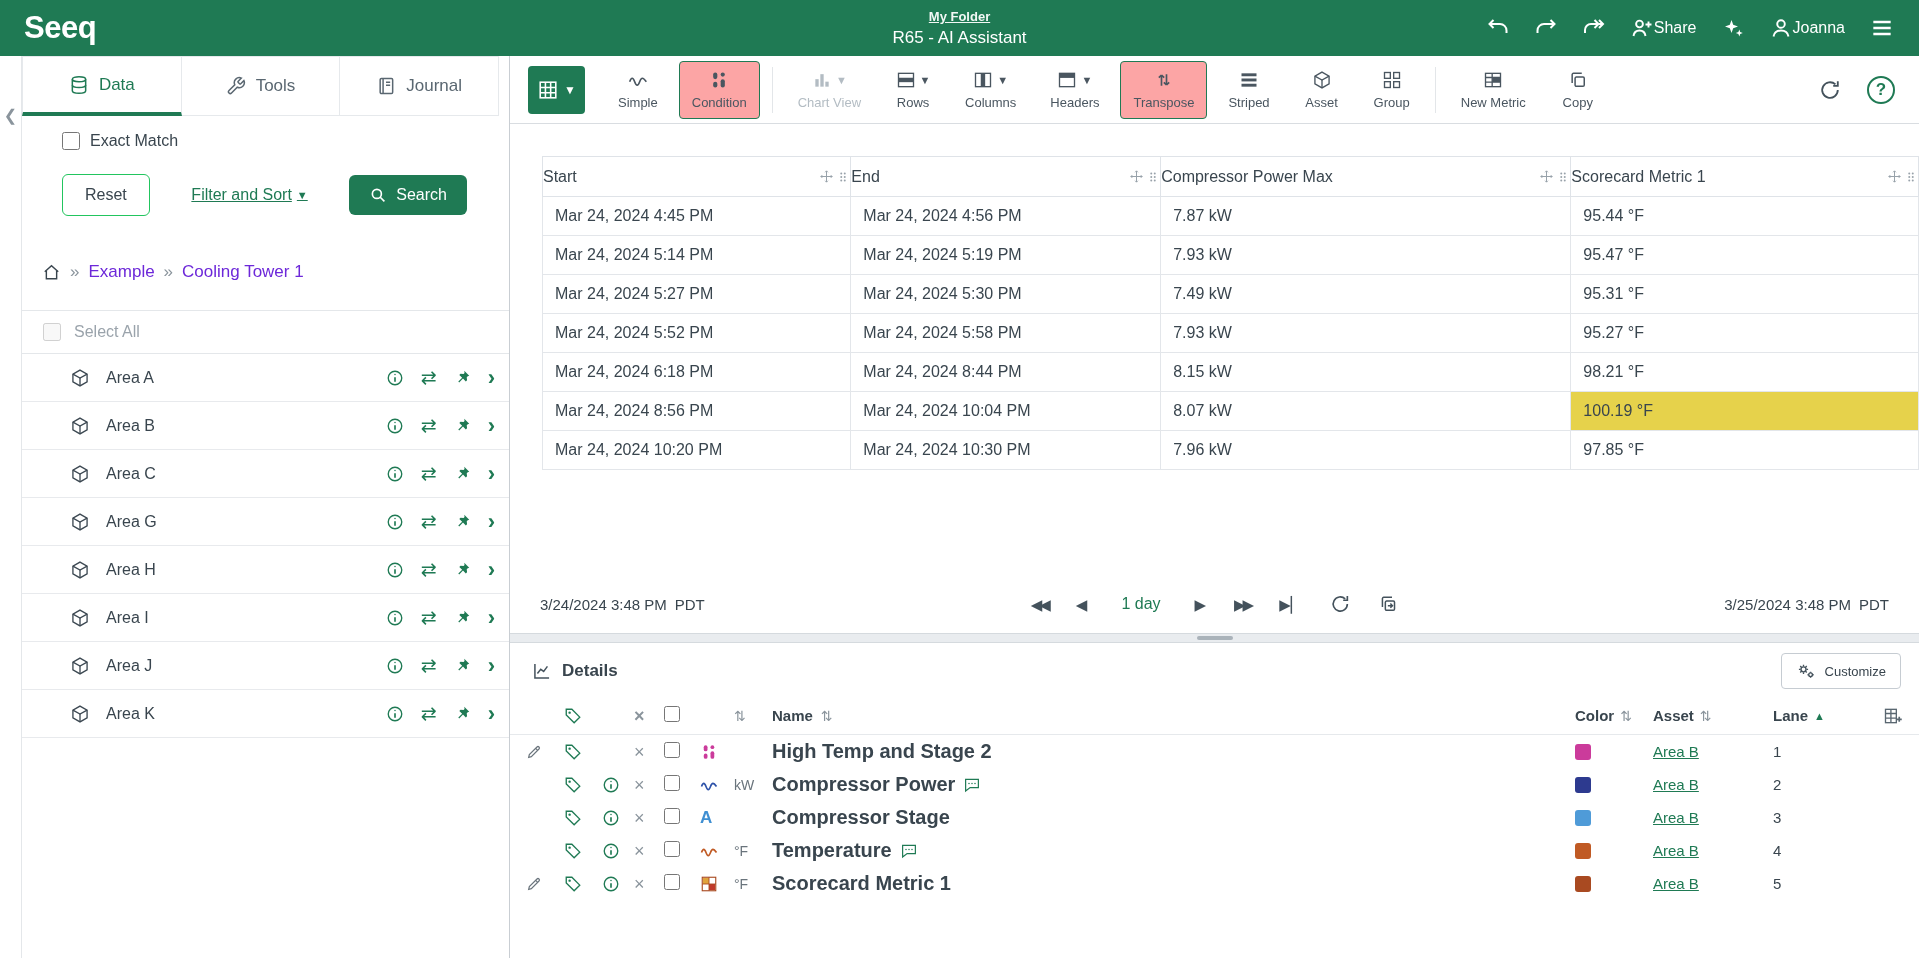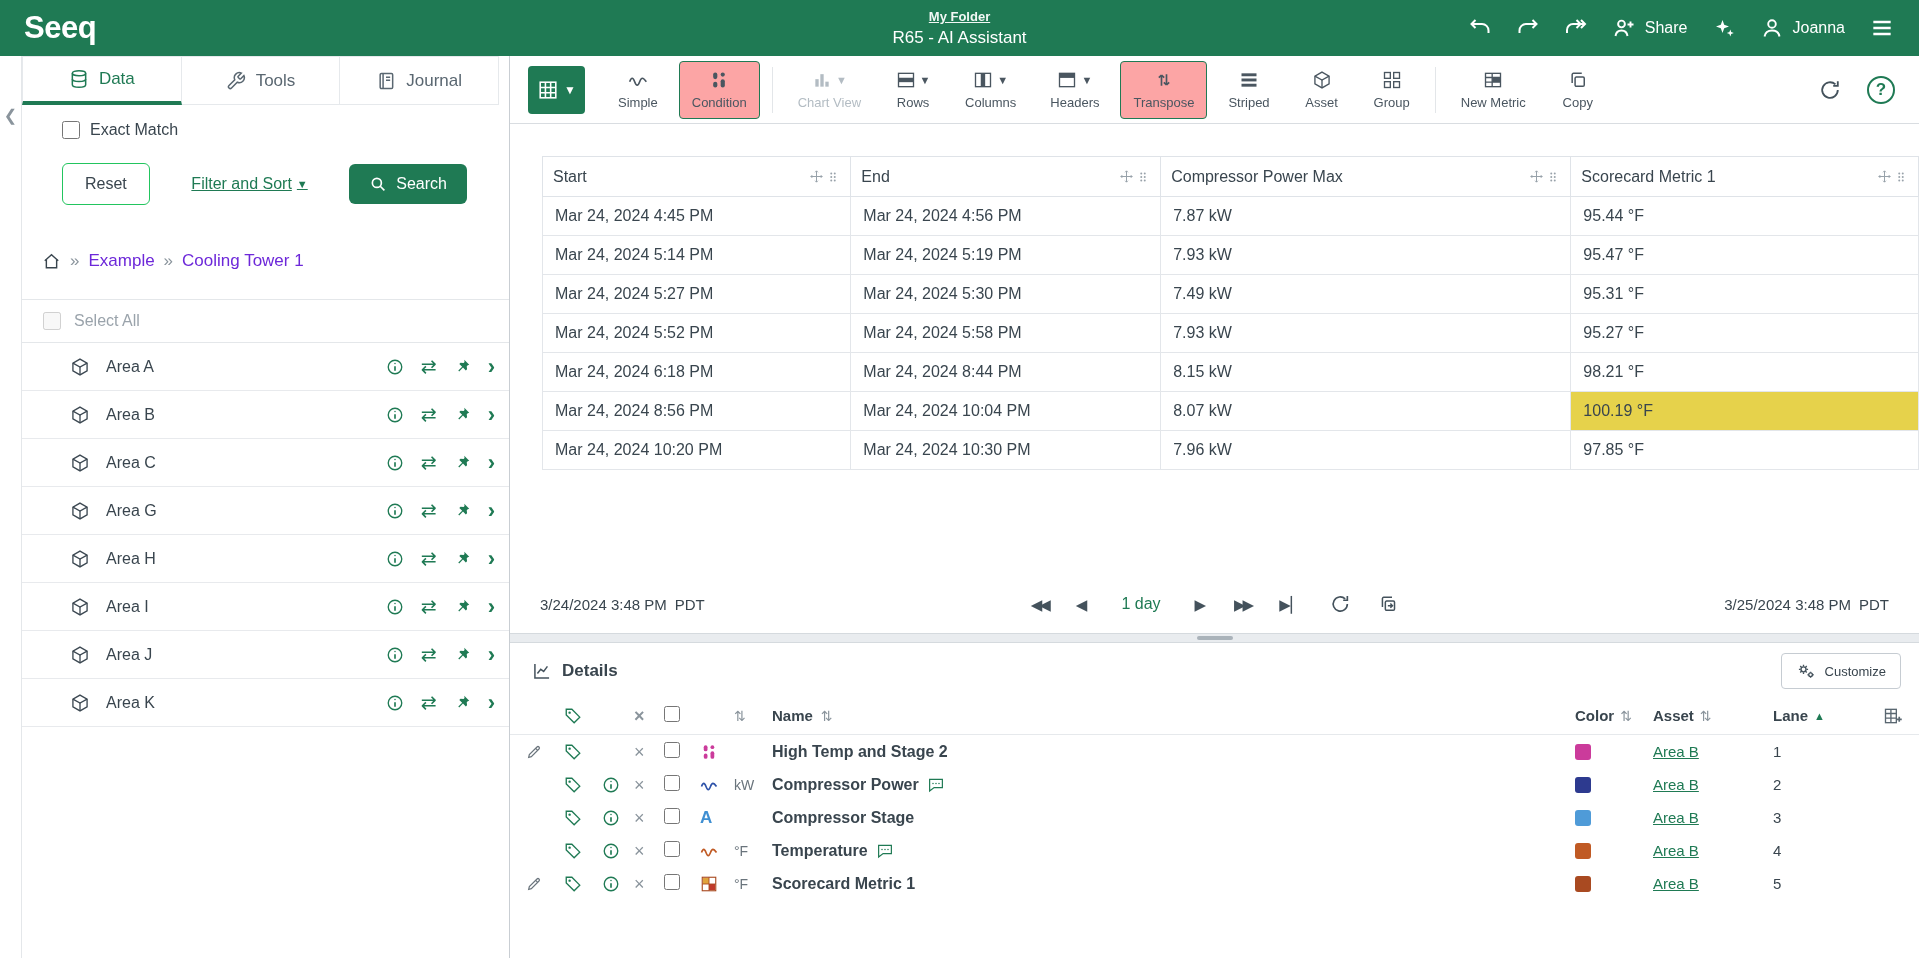--- a/index.html
+++ b/index.html
@@ -10,31 +10,31 @@
   input { font-family:inherit; }
 
   
   .topbar { height:56px; background:#1f7a54; display:flex; align-items:center; padding:0 24px; color:#fff; position:relative; }
   .logo { font-size:31px; font-weight:bold; letter-spacing:-0.5px; }
   .tb-center { position:absolute; left:50%; transform:translateX(-50%); text-align:center; top:7px; }
   .tb-folder { font-size:13px; font-weight:bold; text-decoration:underline; color:#f2f8f5; display:inline-block; margin-bottom:4px; }
   .tb-title { font-size:17px; color:#fff; }
   .tb-right { margin-left:auto; display:flex; align-items:center; gap:24px; }
   .tb-ic { color:#fff; }
-  .tb-group { display:flex; align-items:center; gap:9px; font-size:16px; }
+  .tb-group { display:flex; align-items:center; font-size:16px; }
   
   .shell { display:flex; height:902px; }
 
   
   .sidebar { width:510px; border-right:1px solid #c9ced3; display:flex; background:#fff; flex-shrink:0; }
   .rail { width:22px; border-right:1px solid #e4e7ea; display:flex; justify-content:center; align-items:flex-start; padding-top:38px; }
   .collapse-btn { width:20px; height:42px; display:flex; align-items:center; justify-content:center; color:#8a949c; font-size:16px; }
   .side-content { flex:1; display:flex; flex-direction:column; min-width:0; }
   .tabs { display:flex; margin-right:10px; }
-  .tab { flex:1; height:49px; display:flex; align-items:center; justify-content:center; gap:10px; font-size:17px; color:#5a6771; border:1px solid #e6e9ec; background:#fff; }
+  .tab { flex:1; height:60px; display:flex; align-items:center; justify-content:center; gap:10px; font-size:17px; color:#5a6771; border:1px solid #e6e9ec; background:#fff; }
   .tab + .tab { border-left:none; }
   .tab.active { color:#1f7a54; border-bottom:4px solid #1f7a54; }
   .search-wrap { margin:28px 34px 0 38px; }
   .search-input { width:100%; height:48px; border:1px solid #c6ccd2; border-radius:6px; padding:0 16px; font-size:16px; color:#39454e; }
   .search-input::placeholder { color:#99a2aa; }
   .exact { display:flex; align-items:center; gap:10px; margin:16px 0 0 40px; font-size:16px; color:#39454e; }
   .exact input { width:18px; height:18px; accent-color:#1f7a54; }
   .controls-row { display:flex; align-items:center; margin:24px 42px 0 40px; justify-content:space-between; }
   .btn-reset { border:1px solid #22c55e; background:#fff; border-radius:6px; padding:11px 22px; font-size:16px; color:#39454e; }
   .link-filter { color:#1f7a54; font-size:16px; text-decoration:underline; display:flex; align-items:center; gap:5px; }
@@ -61,21 +61,21 @@
   .tbtn .ic-row { display:flex; align-items:center; gap:4px; height:22px; }
   .tbtn.selected { border-color:#1f7a54; background:#fca5a5; }
   .tbtn.disabled { color:#b3bcc3; }
   .tb-sep { width:1px; height:46px; background:#e3e6e9; margin:0 4px; flex-shrink:0; }
   .toolbar-right { margin-left:auto; display:flex; align-items:center; gap:26px; padding-right:6px; }
   .refresh-w { color:#44525c; }
   .help-circle { width:28px; height:28px; border:2px solid #1f7a54; border-radius:50%; color:#1f7a54; display:flex; align-items:center; justify-content:center; font-size:17px; font-weight:bold; }
 
   .display-pane { flex:1; display:flex; flex-direction:column; min-height:0; }
   .results { border-collapse:collapse; margin:32px 0 0 32px; table-layout:fixed; }
-  .results th { border:1px solid #dfe3e8; font-weight:normal; font-size:16px; color:#39454e; padding:0 10px; height:40px; text-align:right; background:#fff; }
+  .results th { border:1px solid #dfe3e8; font-weight:normal; font-size:16px; color:#39454e; padding:0 0; height:40px; text-align:right; background:#fff; }
   .th-inner { display:flex; align-items:center; gap:6px; }
   .th-label { margin-right:auto; overflow:hidden; white-space:nowrap; }
   .th-icons { display:flex; align-items:center; gap:2px; color:#98a2aa; }
   .results td { border:1px solid #e3e6ea; font-size:16px; padding:0 12px; height:39px; color:#39454e; background:#fff; }
 
   .timebar { margin-top:auto; height:58px; display:flex; align-items:center; padding:0 30px; font-size:15px; color:#39454e; position:relative; flex-shrink:0; }
   .tb-stamp { display:flex; gap:8px; align-items:baseline; }
   .tb-stamp .tz { }
   .tb-controls { position:absolute; left:50%; transform:translateX(-50%); display:flex; align-items:center; gap:28px; color:#44525c; }
   .step-glyph { font-size:15px; letter-spacing:-3px; line-height:1; }
@@ -94,21 +94,21 @@
   .drow { display:flex; align-items:center; height:33px; padding:0 16px; font-size:15px; }
   .dc-pencil { width:38px; color:#6a747c; }
   .dc-tag { width:38px; color:#1f7a54; }
   .dc-info { width:32px; color:#1f7a54; }
   .dc-x { width:30px; color:#8a949c; font-size:18px; line-height:1; }
   .dc-check { width:36px; }
   .dc-check input { width:16px; height:16px; }
   .dc-type { width:34px; }
   .dc-unit { width:38px; color:#6a747c; font-size:14px; }
   .dc-name { flex:1; display:flex; align-items:center; gap:8px; min-width:0; }
-  .dname { font-weight:bold; font-size:16px; color:#39454e; }
+  .dname { font-weight:bold; font-size:20px; color:#39454e; }
   .dc-color { width:78px; display:flex; align-items:center; gap:6px; }
   .dc-asset { width:120px; display:flex; align-items:center; gap:6px; }
   .dc-lane { width:86px; display:flex; align-items:center; gap:6px; }
   .dc-end { width:44px; display:flex; justify-content:flex-end; color:#5a6771; }
   .sort-glyph { color:#8a949c; font-size:14px; font-weight:normal; }
   .asc-glyph { color:#1f7a54; font-size:11px; }
   .swatch { width:16px; height:16px; border-radius:3px; }
   .asset-link { color:#1f7a54; text-decoration:underline; font-size:15px; }
   .lane-num { color:#39454e; }
   .letter-a { font-weight:bold; font-size:17px; color:#3f8fd2; line-height:1; }

